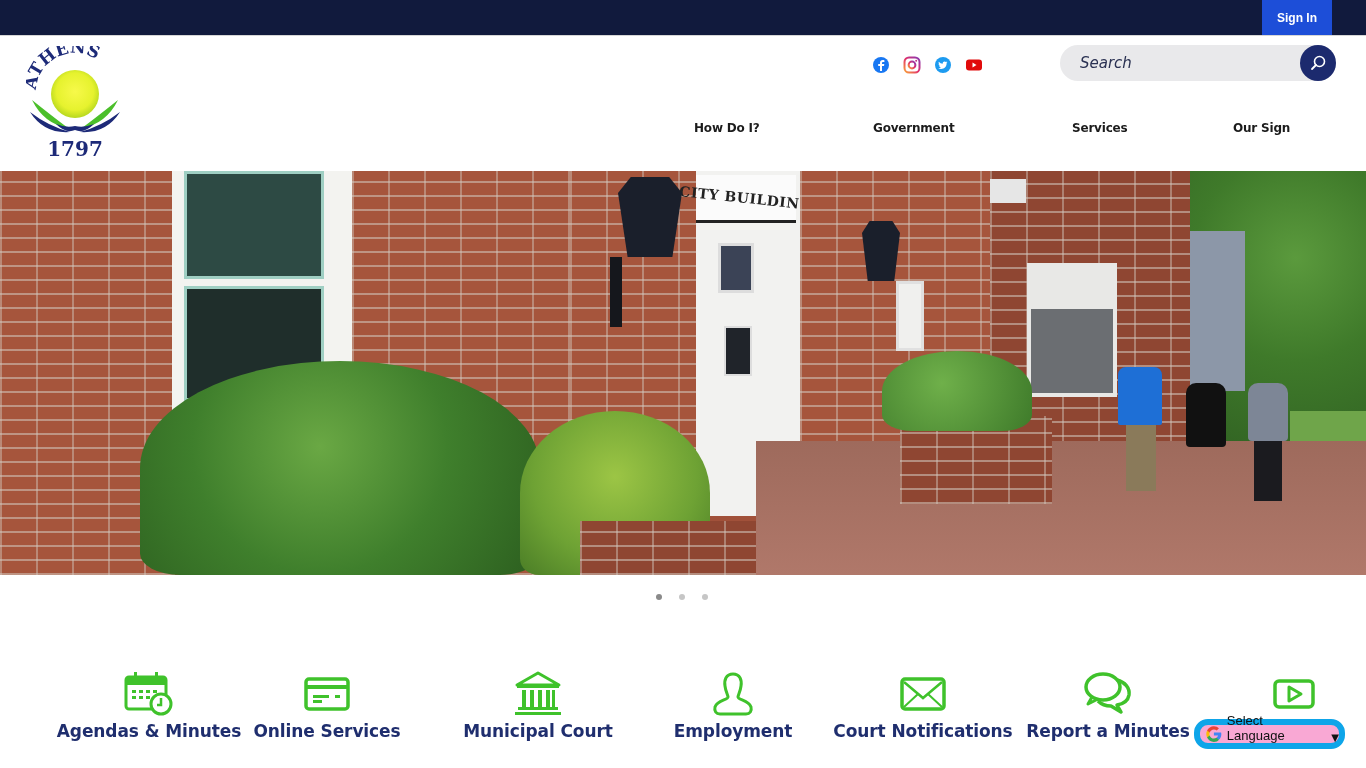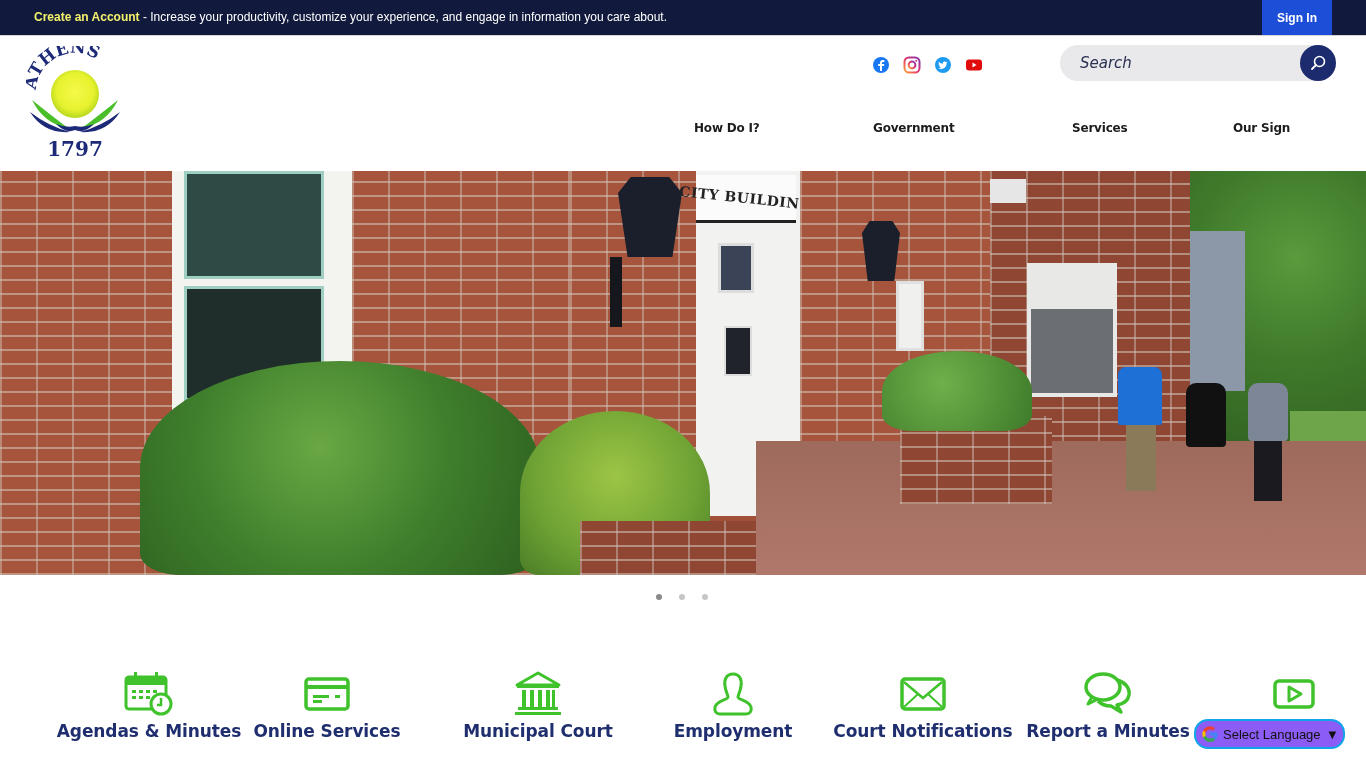--- a/index.html
+++ b/index.html
@@ -35,31 +35,28 @@
 
   .dots { position: absolute; top: 594px; left: 656px; display: flex; gap: 17px; }
   .dots span { width: 6px; height: 6px; border-radius: 50%; background: #c6c6c6; display: block; }
   .dots span.active { background: #8a8a8a; }
 
   
   .ql { position: absolute; top: 670px; text-align: center; margin-left: 36px; }
   .ql .icon { height: 48px; display: flex; align-items: center; justify-content: center; }
   .ql .label { font-size: 17px; font-weight: bold; color: #1f2e6e; white-space: nowrap; margin-top: 3px; font-family: "DejaVu Sans", sans-serif; letter-spacing: -0.1px; }
 
-  .lang { position: absolute; left: 1194px; top: 719px; width: 151px; height: 30px; border: 2px solid #0ea5e9; border-radius: 14px; background: #8b5cf6; display: flex; align-items: center; padding-left: 5px; }
+  .lang { position: absolute; left: 1194px; top: 719px; width: 151px; height: 30px; border: 6px solid #0ea5e9; border-radius: 14px; background: #f9a8d4; display: flex; align-items: flex-end; padding-left: 5px; }
   .lang .txt { font-size: 13px; color: #111; margin-left: 4px; font-family: "Liberation Sans", sans-serif; }
   .lang .chev { margin-left: 8px; font-size: 10px; color: #111; }
 </style>
 </head>
 <body>
 
 <div class="topbar">
-  <div class="promo">
-    <a href="#">Create an Account</a><span> - Increase your productivity, customize your experience, and engage in information you care about.</span>
-  </div>
   <div class="signin">Sign In</div>
 </div>
 <div class="topbar-line"></div>
 
 <div class="logo">
   <svg width="98" height="114" viewBox="0 0 98 114">
     <defs>
       <path id="arc" d="M10,46 A39,39 0 0,1 88,46"></path>
       <radialGradient id="sun" cx="50%" cy="45%" r="55%">
         <stop offset="0%" stop-color="#f7f94a"></stop>

